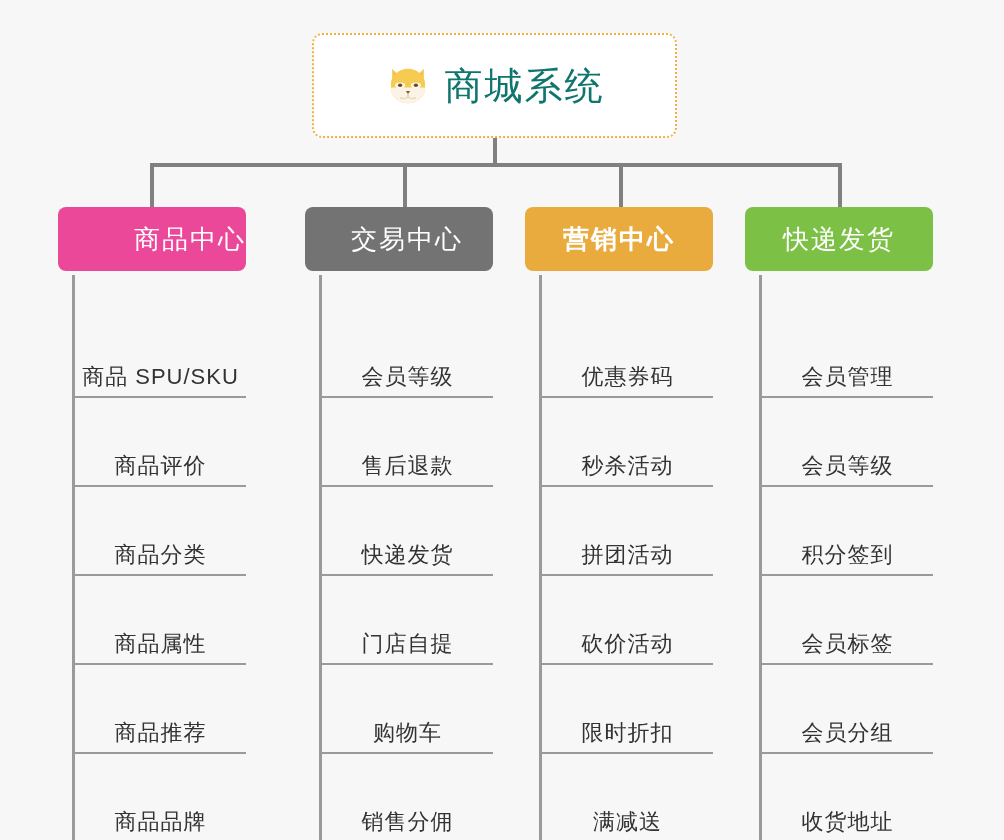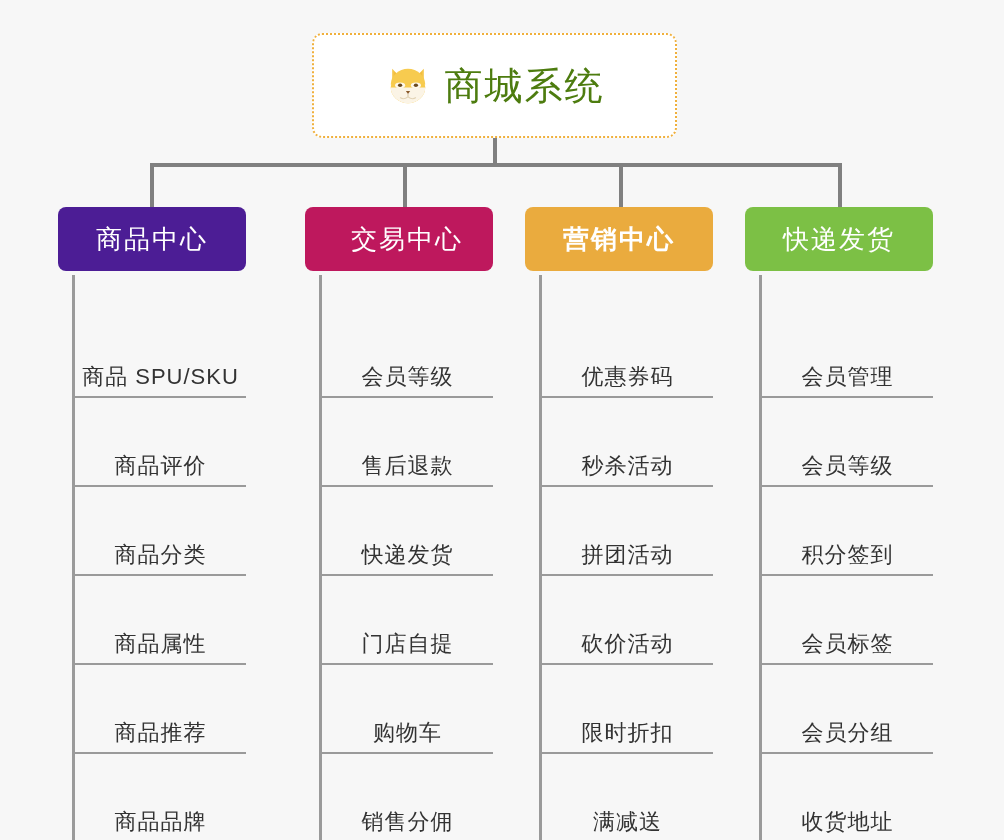--- a/index.html
+++ b/index.html
@@ -30,21 +30,21 @@
     border: 2px dotted #f0b03c;
     border-radius: 10px;
     box-sizing: border-box;
     display: flex;
     align-items: center;
     justify-content: center;
     gap: 14px;
   }
   .root-title {
     font-size: 38px;
-    color: #4d7c0f;
+    color: #0f766e;
     letter-spacing: 2px;
     line-height: 1;
     white-space: nowrap;
   }
   .dog-icon { width: 46px; height: 46px; display: block; }
 
   
   .conn {
     position: absolute;
     background: #808080;
@@ -71,22 +71,22 @@
     height: 64px;
     border-radius: 8px;
     display: flex;
     align-items: center;
     justify-content: center;
     color: #ffffff;
     font-size: 26px;
     letter-spacing: 2px;
     box-sizing: border-box;
   }
-  .cat-products  { background: #4c1d95; }
-  .cat-trade     { background: #be185d; padding-left: 16px; }
+  .cat-products  { background: #ec4899; justify-content: flex-end; }
+  .cat-trade     { background: #737373; padding-left: 16px; }
   .cat-marketing { background: #eaab3e; font-weight: bold; }
   .cat-member    { background: #7cc045; }
 
   
   .leaf-list {
     position: relative;
     margin-top: 4px;
     padding-top: 34px;
     border-left: 3px solid #9a9a9a;
     margin-left: 14px;

